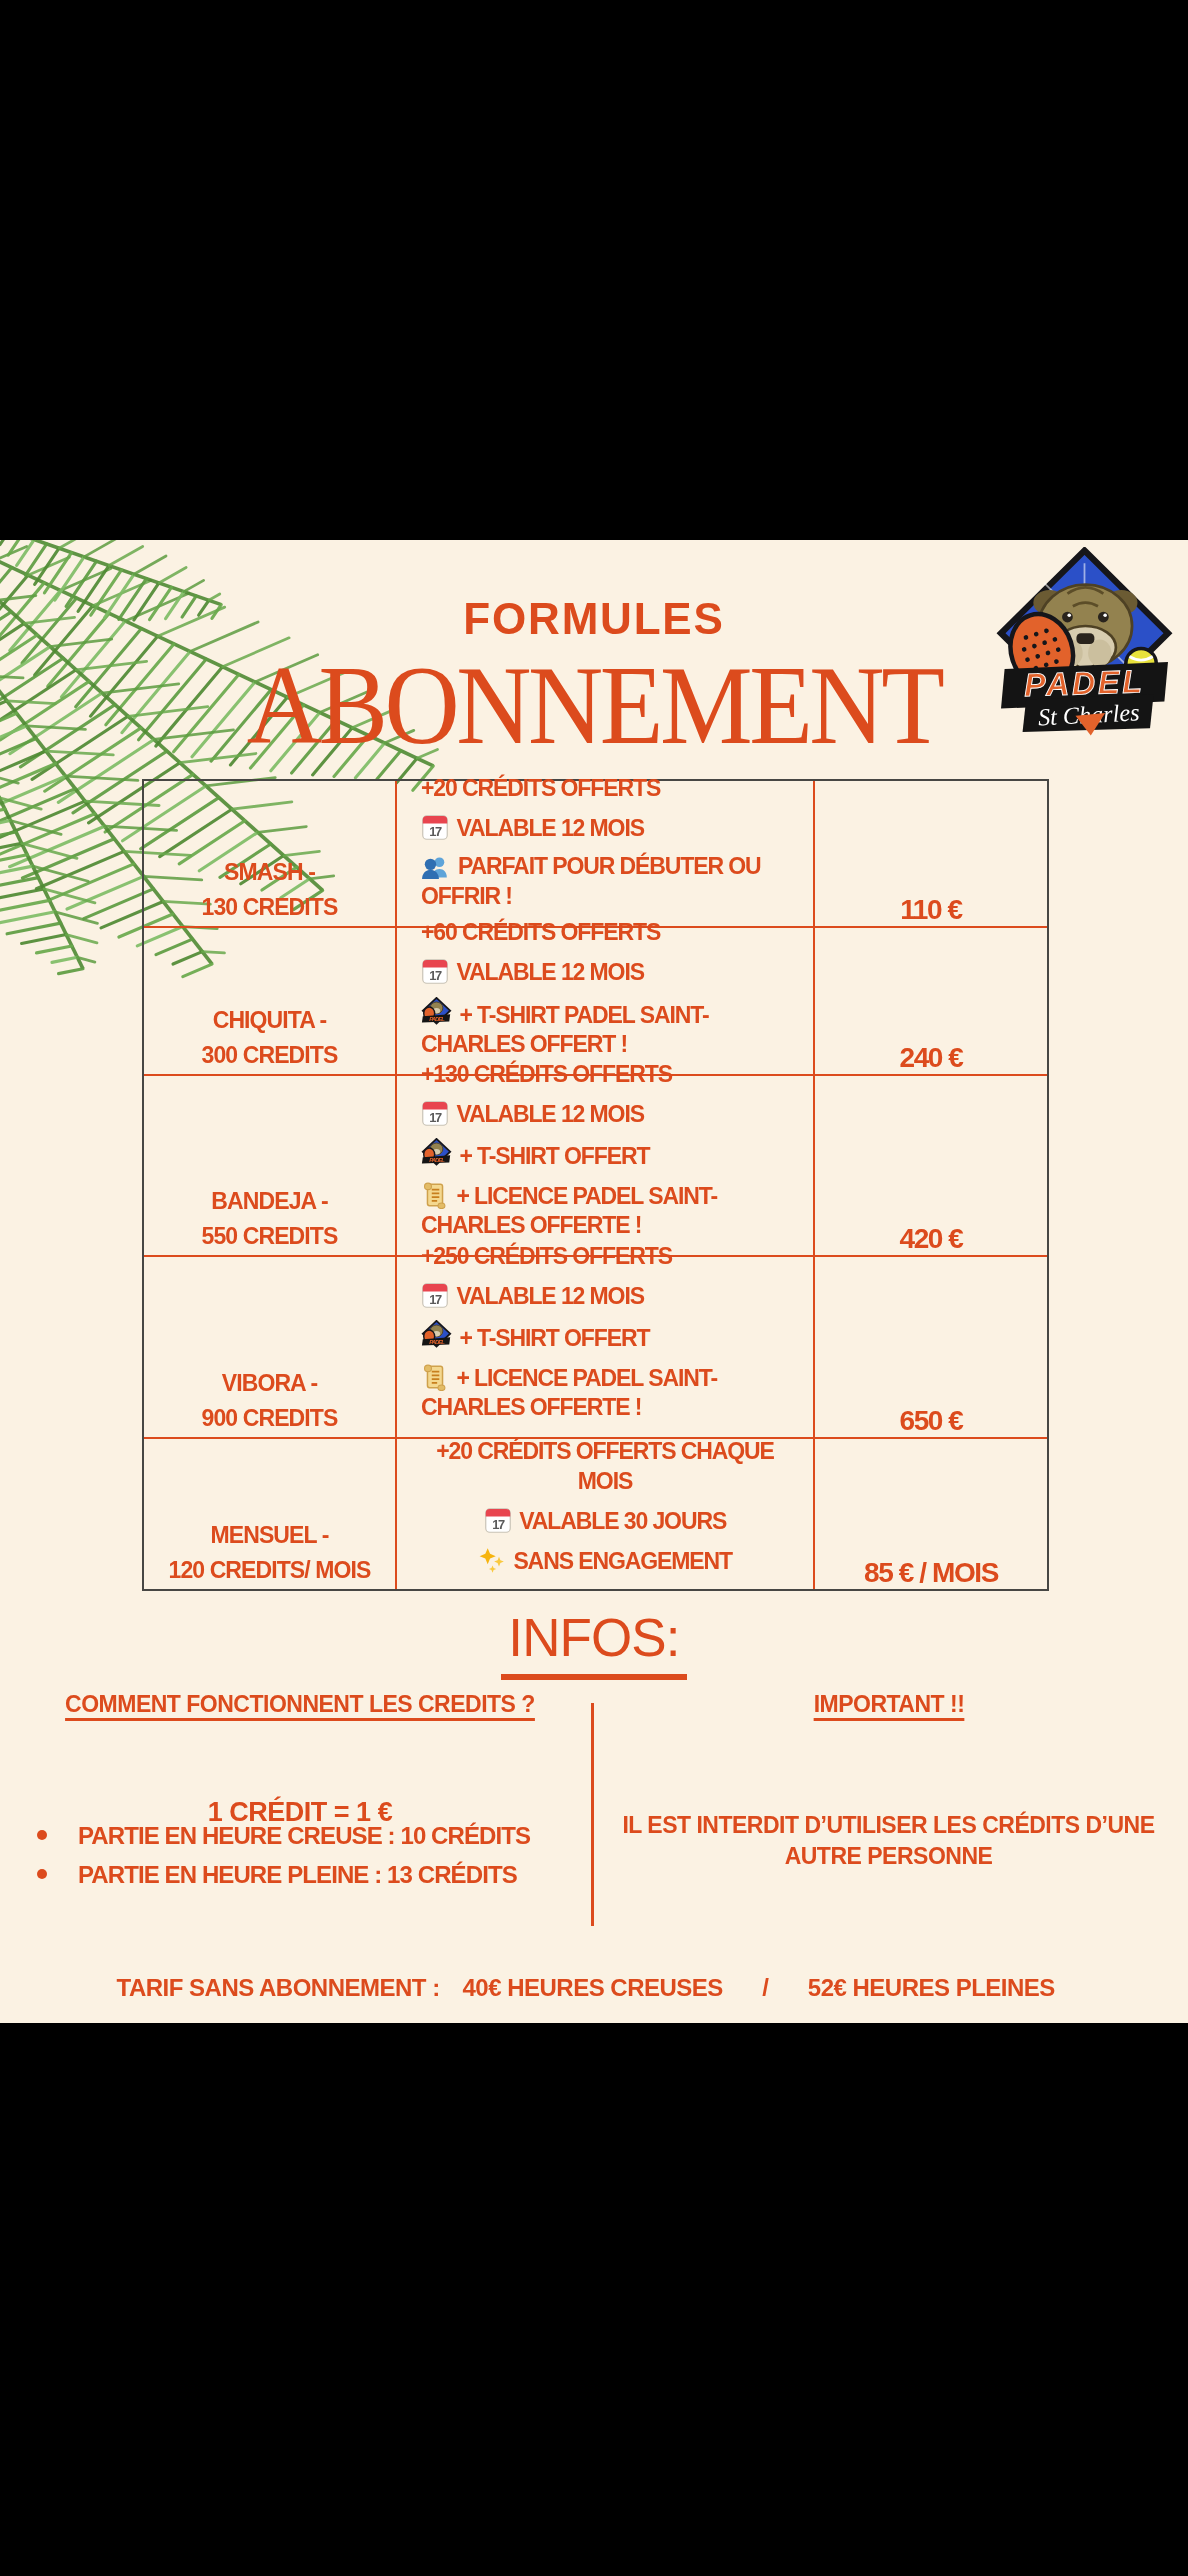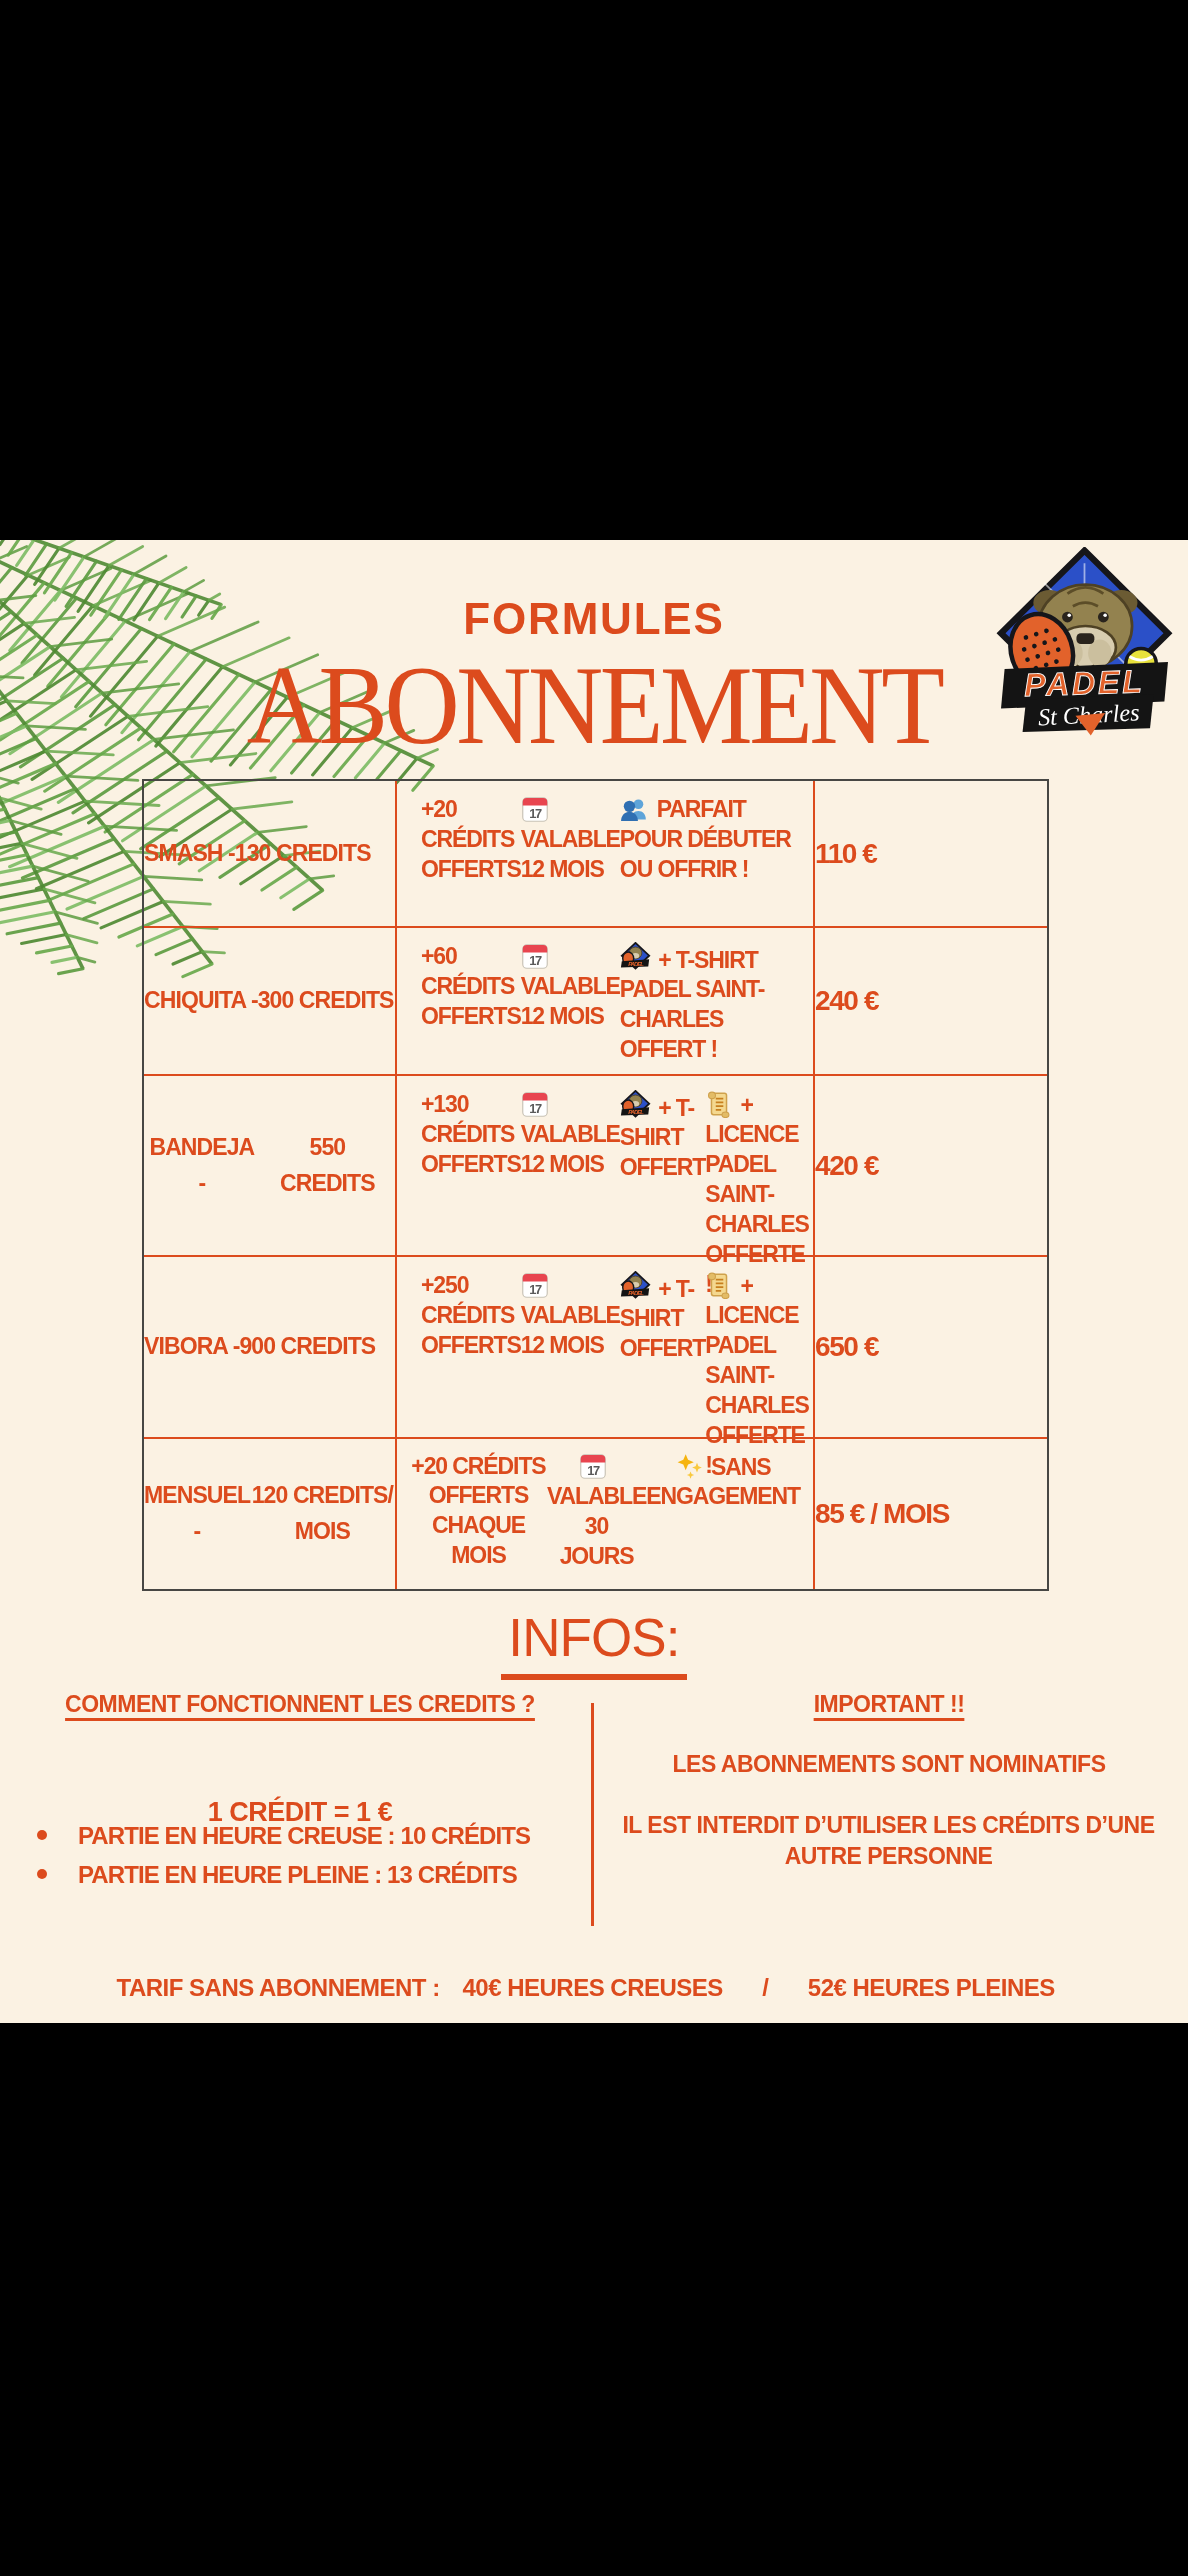--- a/index.html
+++ b/index.html
@@ -26,21 +26,21 @@
     position:absolute;top:109px;left:0;width:100%;text-align:center;z-index:2;
     color:var(--accent);font-family:"Liberation Serif", serif;font-weight:normal;
     font-size:112px;letter-spacing:-3.7px;line-height:1;transform:scaleX(.93);
   }
   .logo{position:absolute;right:9.2px;top:7.4px;z-index:3;}
   .pricing-table{
     position:absolute;left:142px;top:239px;width:903px;z-index:2;
     display:grid;grid-template-columns:251px 418px 234px;
     border:2.8px solid var(--tborder);color:var(--accent);
   }
-  .cell{box-sizing:border-box;display:flex;flex-direction:row;justify-content:flex-start;}
+  .cell{box-sizing:border-box;display:flex;flex-direction:column;justify-content:flex-end;}
   .cell.c2,.cell.c3{border-left:2.8px solid var(--accent);}
   .cell.bt{border-top:2.8px solid var(--accent);}
   .plan-cell{align-items:center;text-align:center;font-weight:bold;font-size:23px;letter-spacing:-0.9px;line-height:1.55;}
   .benefits-cell{padding:9.2px 13px 9.2px 24px;font-weight:bold;font-size:23px;letter-spacing:-1.1px;line-height:1.3;}
   .benefits-cell.centered{padding:8px 13px;text-align:center;}
   .price-cell{align-items:center;text-align:center;font-weight:bold;font-size:28px;letter-spacing:-1.4px;}
   .bline{margin:4.6px 0;}
   .ic{display:inline-block;vertical-align:-5.5px;margin-right:7.4px;}
   .ic svg{display:block;}
   .infos-heading{
@@ -453,21 +453,20 @@
   <div class="infos-heading"><span>INFOS:</span></div>
 
   <div class="col-heading" style="top:1151px;left:28px;width:544px;"><u>COMMENT FONCTIONNENT LES CREDITS ?</u></div>
   <div class="equation">1 CRÉDIT = 1 €</div>
   <div class="bullet-item" style="top:1282px;"><span class="dot"></span><span>PARTIE EN HEURE CREUSE : 10 CRÉDITS</span></div>
   <div class="bullet-item" style="top:1321px;"><span class="dot"></span><span>PARTIE EN HEURE PLEINE : 13 CRÉDITS</span></div>
 
   <div class="info-divider"></div>
 
   <div class="col-heading" style="top:1151px;left:608px;width:562px;"><u>IMPORTANT !!</u></div>
-  <div class="info-line" style="top:1209px;left:608px;width:562px;">LES ABONNEMENTS SONT NOMINATIFS</div>
   <div class="info-line" style="top:1270px;left:603px;width:571px;">IL EST INTERDIT D’UTILISER LES CRÉDITS D’UNE AUTRE PERSONNE</div>
 
   <div class="tariff-line">
     <span>TARIF SANS ABONNEMENT :</span>
     <span class="seg">40€ HEURES CREUSES</span>
     <span class="seg">/</span>
     <span class="seg">52€ HEURES PLEINES</span>
   </div>
 
 </div>

